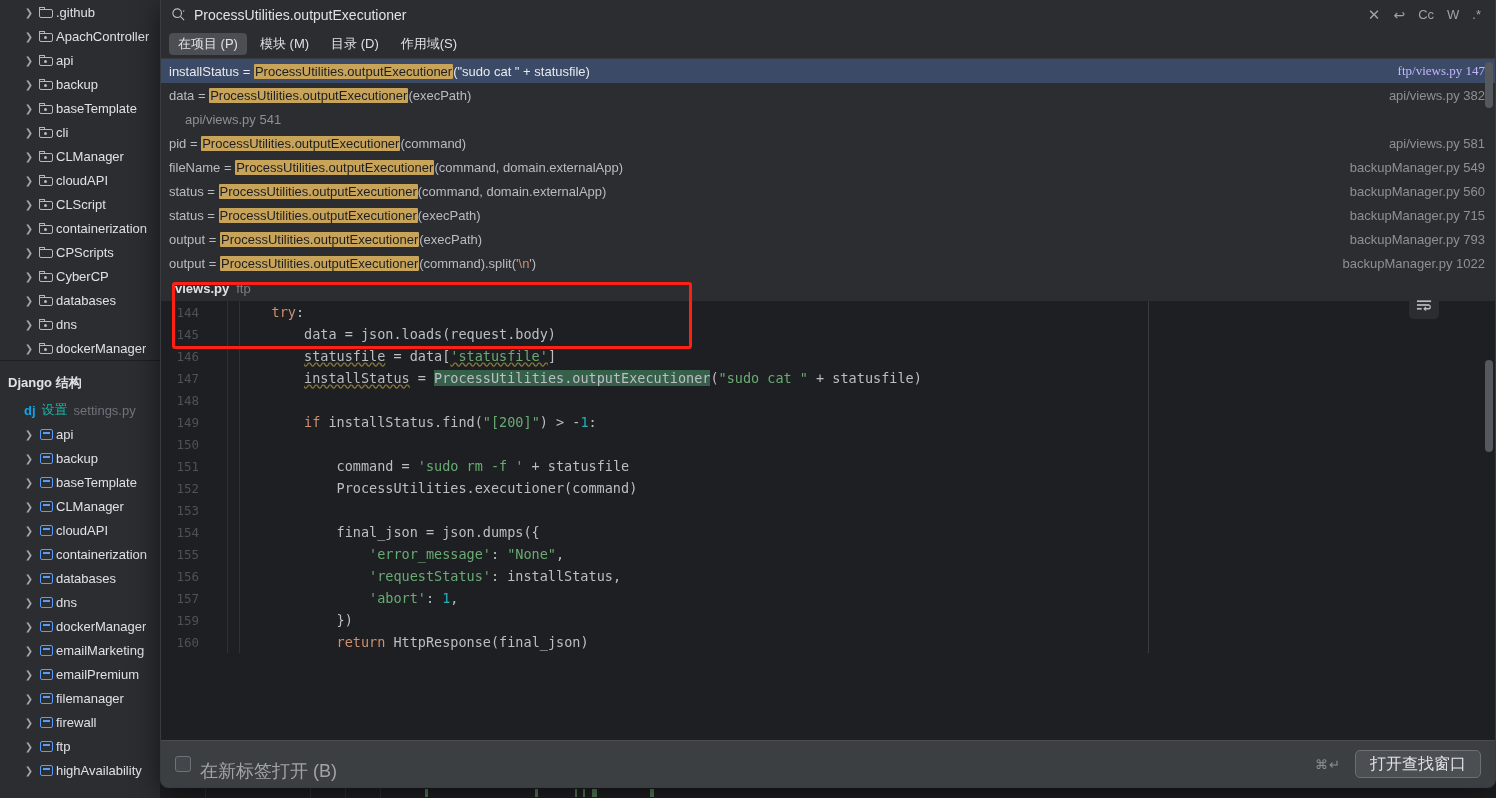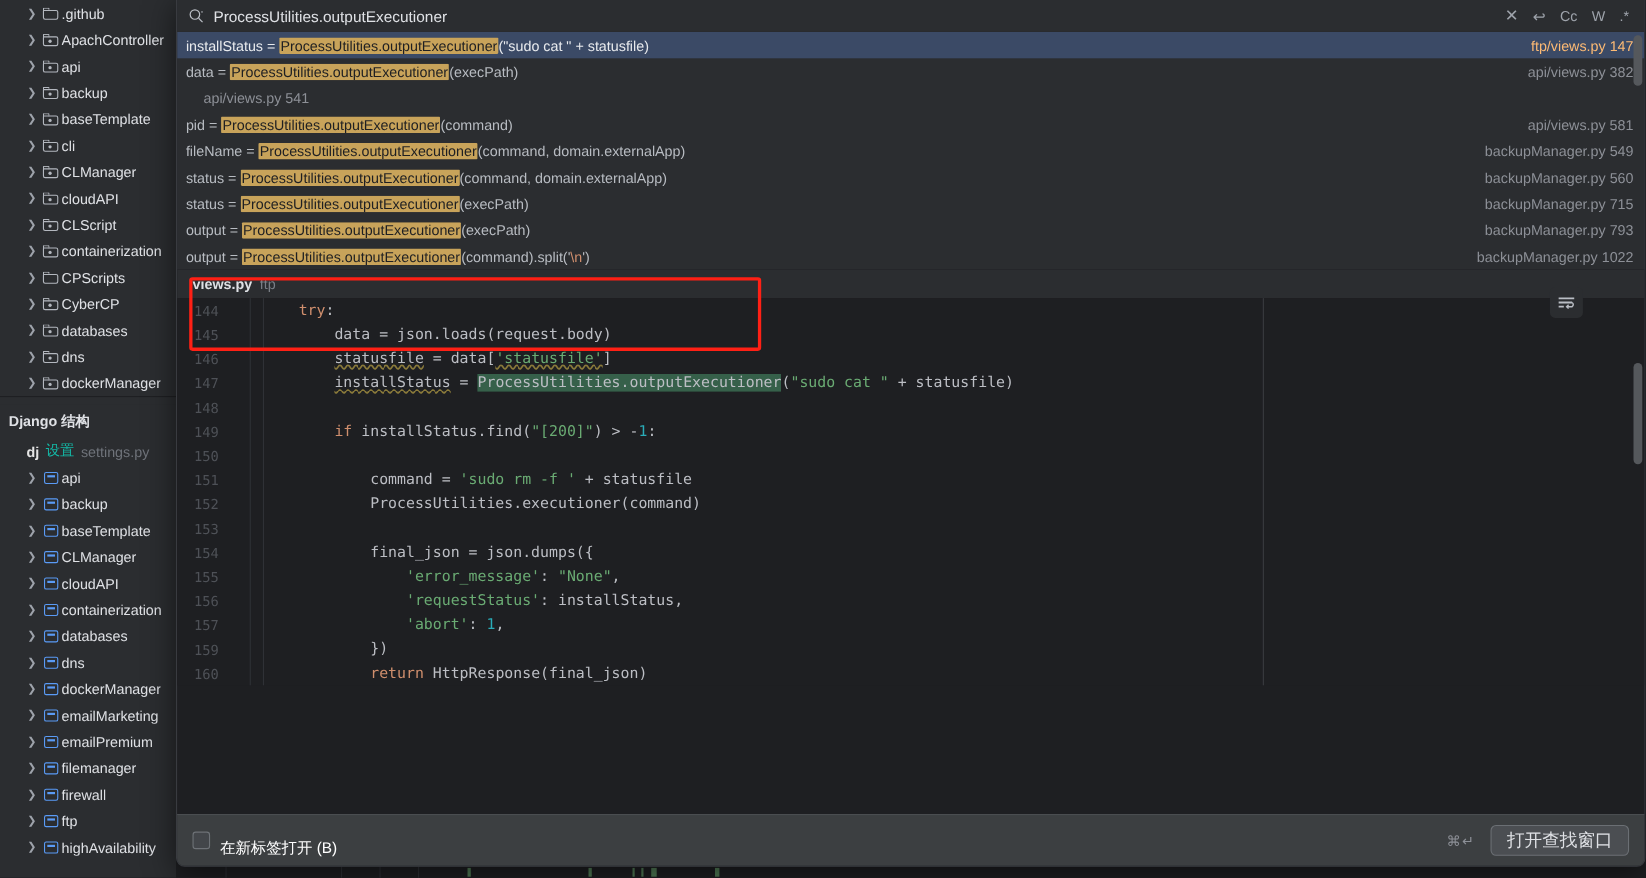--- a/index.html
+++ b/index.html
@@ -56,21 +56,21 @@
 
   .tree-sep { height: 8px; background: #2b2d30; border-top: 1px solid #1e1f22; }
   .section-title {
     height: 30px; display: flex; align-items: center; padding-left: 8px;
     color: #dfe1e5; font-size: 13px; font-weight: bold;
   }
   .dj-settings {
     display: flex; align-items: center; height: 24px; padding-left: 24px;
     font-size: 13px; gap: 6px;
   }
-  .dj-settings .dj { color: #e5e5e5; font-weight: bold; }
+  .dj-settings .dj { color: #0ea5e9; font-weight: bold; }
   .dj-settings .nm { color: #14b8a6; }
   .dj-settings .sub { color: #6f737a; }
 
   
   .bg-editor {
     position: absolute; left: 160px; top: 0; right: 0; height: 798px;
     background: #1e1f22;
   }
   .bg-gutterstrip {
     position: absolute; left: 160px; bottom: 0; width: 1336px; height: 16px;
@@ -128,21 +128,21 @@
   
   .results { flex: 0 0 216px; background: #2b2d30; position: relative; overflow: hidden; }
   .rrow {
     height: 24px; display: flex; align-items: center;
     padding: 0 10px 0 8px; font-size: 13px; color: #b8bcc2;
     white-space: nowrap;
   }
   .rrow.sel { background: #3b4a66; }
   .rrow .code { flex: 1; overflow: hidden; }
   .rrow .loc { color: #8d9097; font-size: 13px; padding-left: 16px; }
-  .rrow.sel .loc { color: #fdba74; }
+  .rrow.sel .loc { color: #c4b5fd; font-family: Liberation Serif, serif; }
   .rrow.sel .code { color: #e8eaed; }
   .hl { background: #c8a35a; color: #1e1f22; border-radius: 1px; padding: 0 1px; }
   .rrow.sel .hl { background: #c8a35a; color: #1e1f22; }
   .esc { color: #cf8e6d; }
 
   
   .preview { flex: 1; background: #1e1f22; position: relative; overflow: hidden; }
   .pv-head {
     height: 26px; display: flex; align-items: center; gap: 7px;
     padding-left: 14px; font-size: 13px; background: #2b2d30;
@@ -189,21 +189,21 @@
   
   .bottombar {
     flex: 0 0 47px; height: 47px; display: flex; align-items: center;
     background: #3c3f41; border-top: 1px solid #4a4d50; padding: 0 14px;
   }
   .cbwrap { display: flex; align-items: center; gap: 9px; }
   .cbox {
     width: 16px; height: 16px; border: 1px solid #6e7277; border-radius: 3px;
     background: #43464a;
   }
-  .cblabel { color: #ffffff; font-size: 14px; margin-top: 13px; }
+  .cblabel { color: #a3a3a3; font-size: 18px; margin-top: 13px; }
   .spacer { flex: 1; }
   .shortcut { color: #8d9097; font-size: 13px; padding-right: 14px; letter-spacing: 1px; }
   .okbtn {
     height: 28px; padding: 0 14px; border-radius: 5px;
     border: 1px solid #6b6f74; background: #4b4e52; color: #dfe1e5;
     font-size: 16px; display: flex; align-items: center;
   }
 
   
   .vscroll {
@@ -528,20 +528,26 @@
       <div class="query">ProcessUtilities.outputExecutioner</div>
       <div class="sb-tools">
         <span class="tool x">✕</span>
         <span class="tool sm">↩</span>
         <span class="tool">Cc</span>
         <span class="tool">W</span>
         <span class="tool">.*</span>
       </div>
     </div>
 
+    <div class="tabsrow">
+      <div class="stab active">在项目 (P)</div>
+      <div class="stab">模块 (M)</div>
+      <div class="stab">目录 (D)</div>
+      <div class="stab">作用域(S)</div>
+    </div>
 
     <div class="results" id="results-list">
       <div class="vscroll" style="top:3px;height:46px;"></div>
     <div class="rrow sel">
           <span class="code">installStatus = <span class="hl">ProcessUtilities.outputExecutioner</span>("sudo cat " + statusfile)</span>
           <span class="loc">ftp/views.py 147</span>
         </div>
         <div class="rrow">
           <span class="code">data = <span class="hl">ProcessUtilities.outputExecutioner</span>(execPath)</span>
           <span class="loc">api/views.py 382</span>

